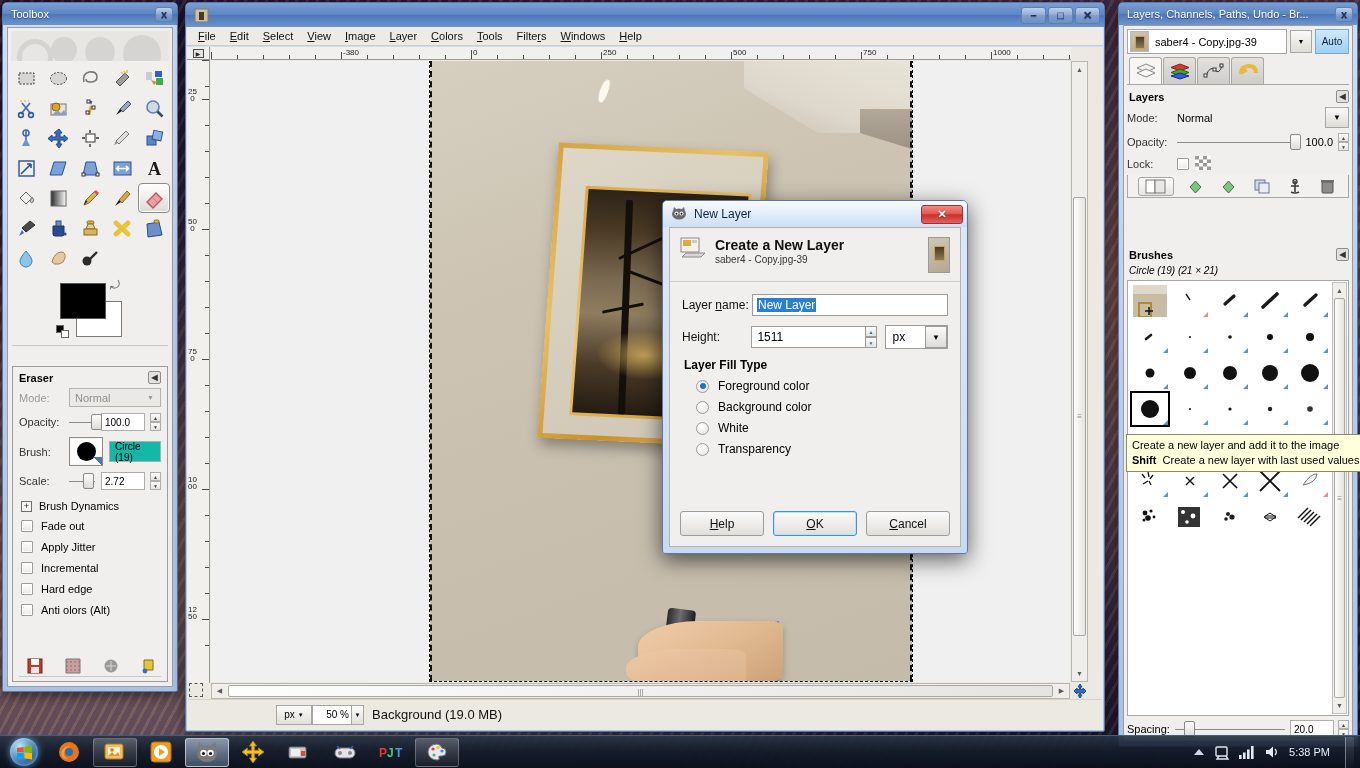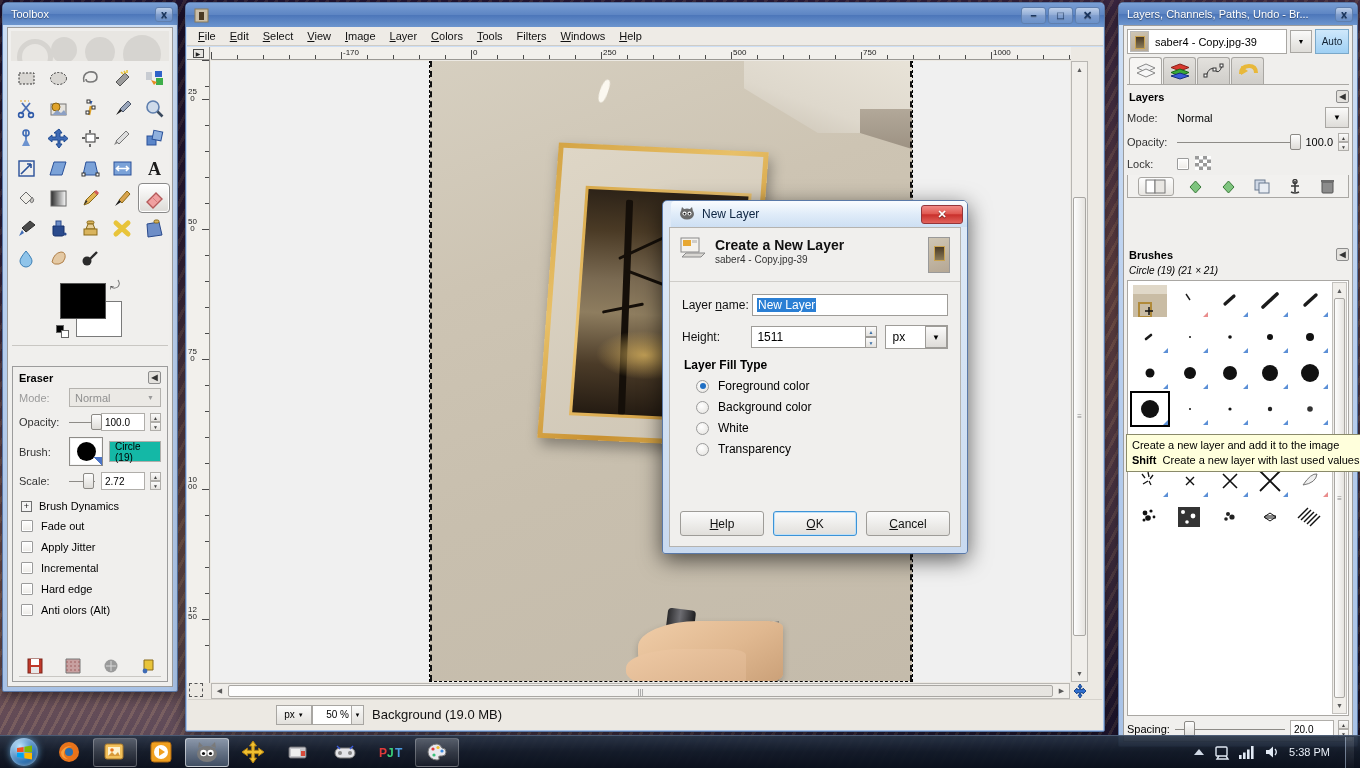--- a/index.html
+++ b/index.html
@@ -420,21 +420,21 @@
   .tray { margin-left:auto; display:flex; align-items:center; gap:9px; padding-right:6px; color:#e8eef7; font-size:11px;}
   .tray svg { display:block; }
   .showdesk { width:9px; height:31px; margin-left:6px; border-left:1px solid rgba(190,210,235,.5);
      background: linear-gradient(180deg, rgba(255,255,255,.12), rgba(255,255,255,.02)); }
 
   
   #newlayer {
     position:absolute; left:662px; top:200px; width:306px; height:354px;
     background: linear-gradient(180deg,#dfeaf7 0%, #c9daf0 100%);
     border:1px solid #5a79a8; border-radius:5px 5px 3px 3px;
-    box-shadow: 0 6px 22px rgba(0,0,0,.62); z-index:50;padding-left:8px;
+    box-shadow: 0 6px 22px rgba(0,0,0,.62); z-index:50;
   }
   #newlayer .dlg-title {
     height:26px; display:flex; align-items:center; gap:7px; padding:0 4px 0 8px;
     background: linear-gradient(180deg, rgba(255,255,255,.85), rgba(225,238,250,.6) 50%, rgba(200,220,242,.75));
     border-radius:4px 4px 0 0; font-size:12px; color:#0c2340;
   }
   .dlg-body {
     position:absolute; left:6px; right:6px; top:26px; bottom:6px;
     background:#f0efed; border:1px solid #b5b3af;
   }
@@ -844,21 +844,21 @@
       <div class="m">▶</div>
     </div>
 
     <div class="ruler-h">
       <div class="tick" style="left:0;height:7px"></div>
       <div class="tick" style="left:26px;height:4px"></div>
       <div class="tick" style="left:52px;height:4px"></div>
       <div class="tick" style="left:78px;height:4px"></div>
       <div class="tick" style="left:104px;height:4px"></div>
       <div class="tick" style="left:130px;height:7px"></div>
-        <div class="rlabel" style="left:132px;top:2px">-170</div>
+        <div class="rlabel" style="left:132px;top:2px">-380</div>
       <div class="tick" style="left:156px;height:4px"></div>
       <div class="tick" style="left:182px;height:4px"></div>
       <div class="tick" style="left:208px;height:4px"></div>
       <div class="tick" style="left:234px;height:4px"></div>
       <div class="tick" style="left:260px;height:9px"></div>
         <div class="rlabel" style="left:262px;top:2px">0</div>
       <div class="tick" style="left:286px;height:4px"></div>
       <div class="tick" style="left:312px;height:4px"></div>
       <div class="tick" style="left:338px;height:4px"></div>
       <div class="tick" style="left:364px;height:4px"></div>

